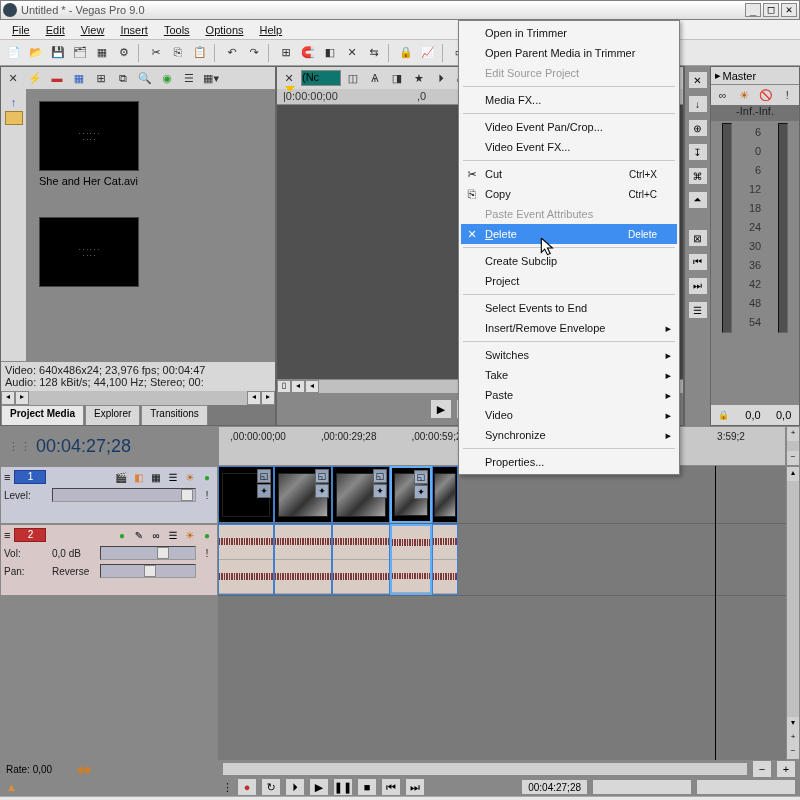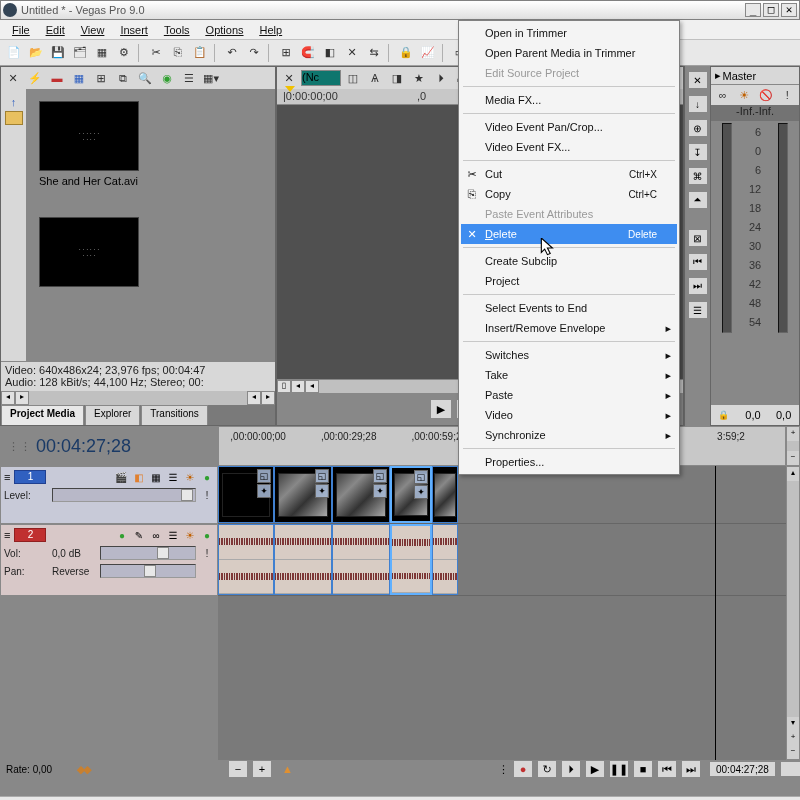--- a/index.html
+++ b/index.html
@@ -94,21 +94,21 @@
 .clip.sel { border: 2px solid #60b0ff; box-shadow: 0 0 0 1px #a0d0ff inset; }
 .clip-thumb { width: 100%; height: 100%; background: #000; display:flex; align-items:center; justify-content:center; }
 .clip-thumb .img { width:90%; height:80%; background: linear-gradient(135deg,#444 0,#888 30%,#333 60%,#aaa 100%); border:1px solid #222;}
 .clip-icons { position: absolute; right: 2px; top: 2px; display: flex; flex-direction: column; gap: 1px; }
 .clip-icons div { width: 14px; height: 14px; background: rgba(180,200,230,.8); border: 1px solid #666; font-size:9px; display:flex;align-items:center;justify-content:center;}
 .wave { height: 50%; background: #d8ccc4; position: relative; border-bottom: 1px solid #aaa; }
 .wave::after { content:""; position:absolute; top:40%; left:0; right:0; height:20%; background: repeating-linear-gradient(90deg, #703030 0, #703030 1px, #d8ccc4 1px, #d8ccc4 2px, #803838 2px, #803838 4px, #d8ccc4 4px, #d8ccc4 5px); }
 .playhead { position: absolute; top: 0; bottom: 0; width: 1px; background: #000; }
 .playhead::before { content:""; position:absolute; top:-6px; left:-5px; width:0;height:0; border-left:5px solid transparent; border-right:5px solid transparent; border-top:6px solid #333;}
 
-.tl-footer { height: 36px; background: #888; display: flex; flex-direction: row; }
+.tl-footer { height: 36px; background: #888; display: flex; flex-direction: column; }
 .tlf-row { display:flex; align-items:center; height:18px; }
 .tlf-left { width: 218px; padding: 0 6px; display:flex; align-items:center; gap:6px; }
 .tlf-center { flex:1; display:flex; align-items:center; gap:4px; padding: 0 4px; }
 .rate { font-size: 10px; }
 .scrub { width: 50px; height: 14px; position: relative; display:flex; align-items:center; justify-content:center;}
 .scrub::after{content:"◆◆";color:#c88030;letter-spacing:-2px;}
 .orange-tri {color:#e09030;}
 .btn-sm { width: 20px; height: 18px; background:#d8d8d8; border:1px solid #888; display:flex;align-items:center;justify-content:center;}
 .tc-box { height:16px; background:#d8d8d8; border:1px solid #888; padding:0 6px; display:flex;align-items:center; font-size:10px;}
 .hsb { flex:1; height:14px; background:#d0d0d0; border:1px solid #888;}

